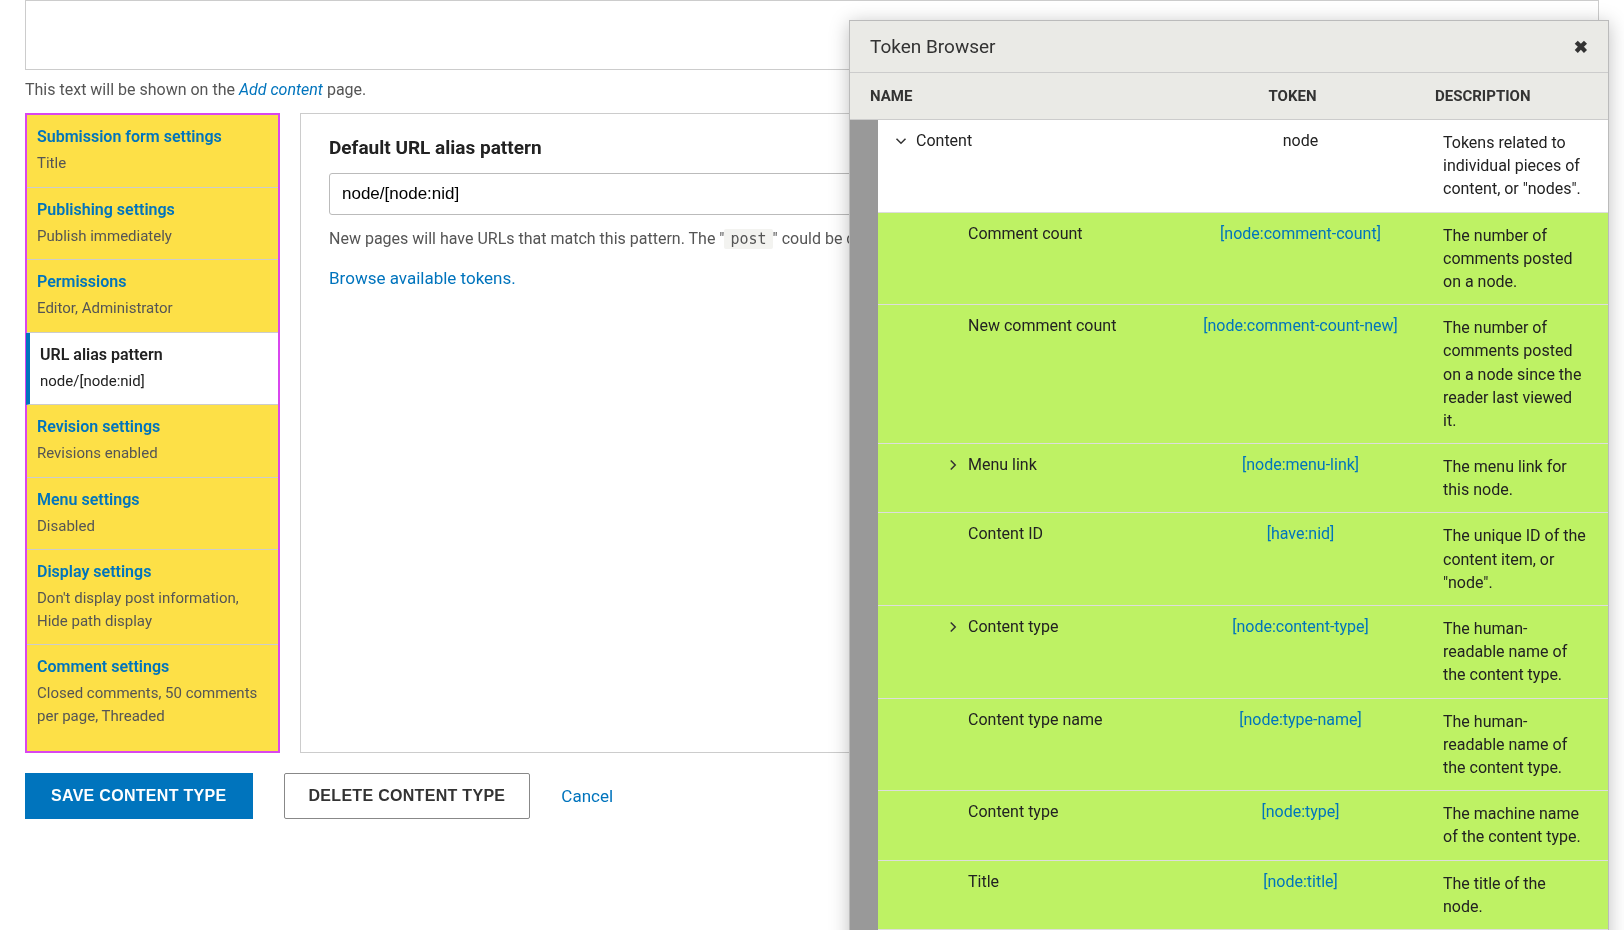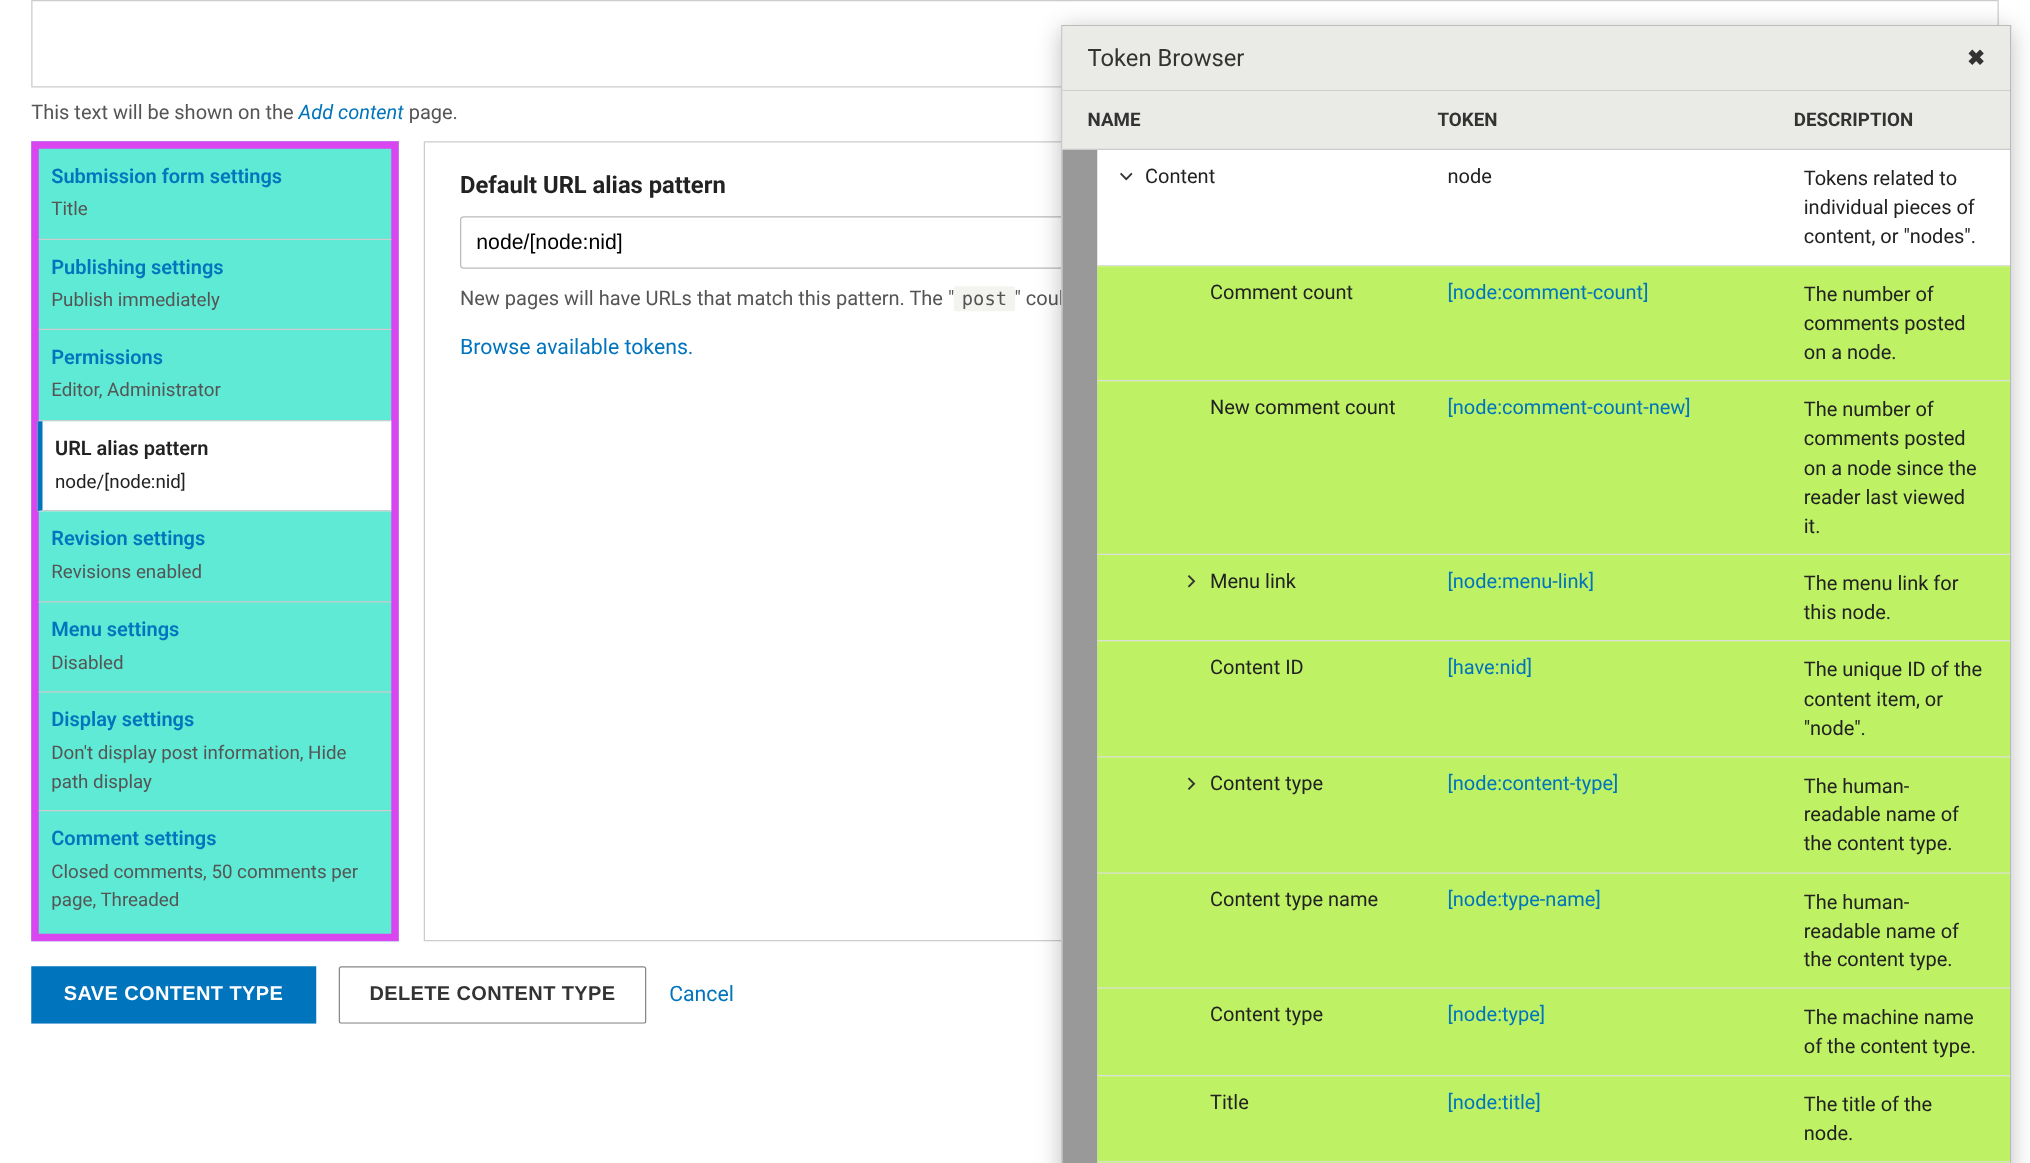--- a/index.html
+++ b/index.html
@@ -17,24 +17,24 @@
     background: #fff;
   }
   .help-text {
     color: #555;
     font-size: 16px;
     margin: 10px 0 14px 0;
   }
   .help-text a { color: #0074bd; font-style: italic; text-decoration: none; }
   .layout-row { display: flex; gap: 20px; }
   .vtabs {
-    width: 294px;
+    width: 255px;
     flex-shrink: 0;
-    border: 6px solid #d946ef;
-    background: #5eead4;
+    border: 2px solid #d946ef;
+    background: #fde047;
   }
   .vtab {
     border-bottom: 1px solid #ccc;
     padding: 12px 10px;
     cursor: pointer;
   }
   .vtab:last-child { border-bottom: none; }
   .vtab-title { color: #0074bd; font-weight: 600; font-size: 16px; margin-bottom: 6px; }
   .vtab-sub { color: #555; font-size: 15px; line-height: 1.5; }
   .vtab.active {
@@ -56,21 +56,21 @@
     max-width: 920px;
     padding: 10px 12px;
     font-size: 17px;
     border: 1px solid #bbb;
     border-radius: 3px;
     margin-bottom: 12px;
   }
   .hint { color: #555; font-size: 16px; line-height: 1.55; }
   .hint code { background: #f3f3f0; padding: 1px 6px; border-radius: 2px; font-family: Menlo, Consolas, monospace; font-size: 15px; }
   .browse-link { color: #0074bd; text-decoration: none; display: inline-block; margin-top: 16px; font-size: 17px; }
-  .actions { margin-top: 20px; display: flex; align-items: center; gap: 18px; }
+  .actions { margin-top: 20px; display: flex; align-items: center; gap: 31px; }
   .btn-primary {
     background: #0074bd; color: #fff; border: none;
     padding: 14px 26px; font-size: 16px; font-weight: 600; letter-spacing: 0.3px;
     cursor: pointer;
   }
   .btn-secondary {
     background: #fff; color: #333; border: 1px solid #888;
     padding: 13px 24px; font-size: 16px; font-weight: 600; letter-spacing: 0.3px;
     cursor: pointer; border-radius: 2px;
   }
@@ -95,21 +95,21 @@
   .tb-close { cursor: pointer; font-size: 17px; font-weight: bold; }
   .tb-head {
     background: #eaeae6;
     display: flex;
     padding: 14px 20px;
     font-weight: 700; font-size: 15px;
     border-bottom: 1px solid #ccc;
     color: #333;
   }
   .col-name { flex: 0 0 280px; }
-  .col-token { flex: 0 0 285px; }
+  .col-token { flex: 0 0 285px; text-align: center; }
   .col-desc { flex: 1; }
   .tb-body { display: flex; }
   .tb-scroll-gutter { width: 28px; background: #999; flex-shrink: 0; }
   .tb-rows { flex: 1; }
   .tb-row {
     display: flex; align-items: flex-start;
     padding: 11px 20px 11px 0;
     border-bottom: 1px solid #ddd;
     font-size: 16px;
   }

